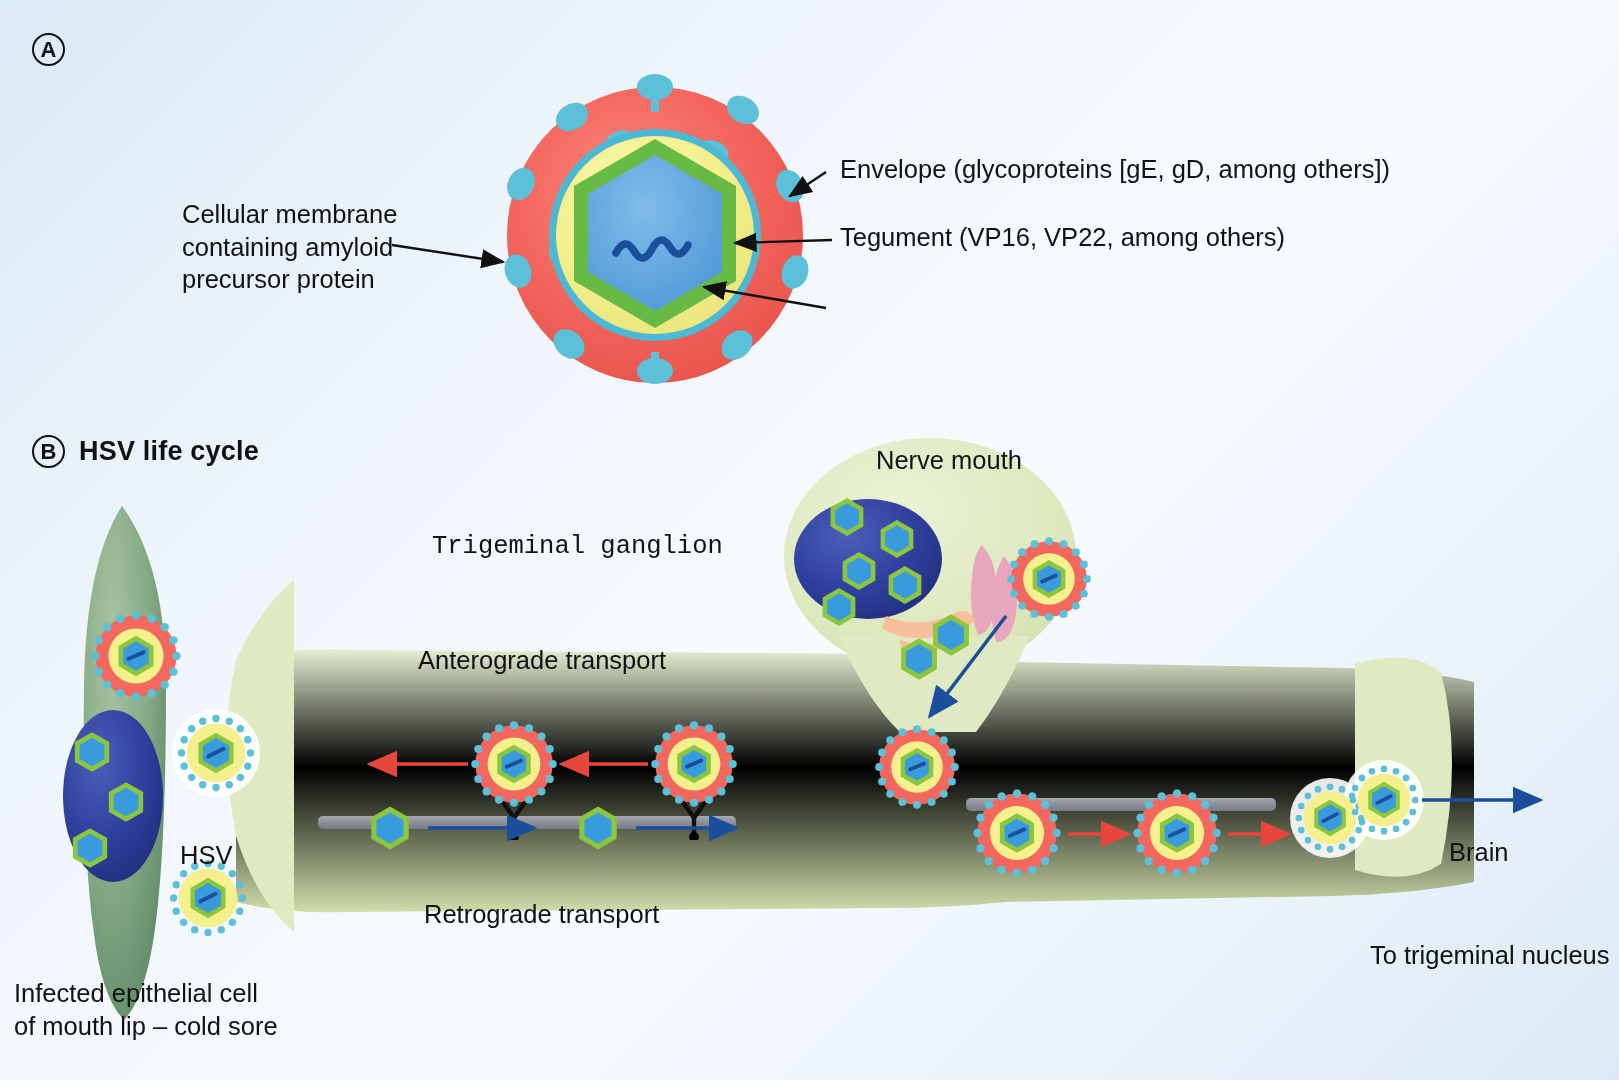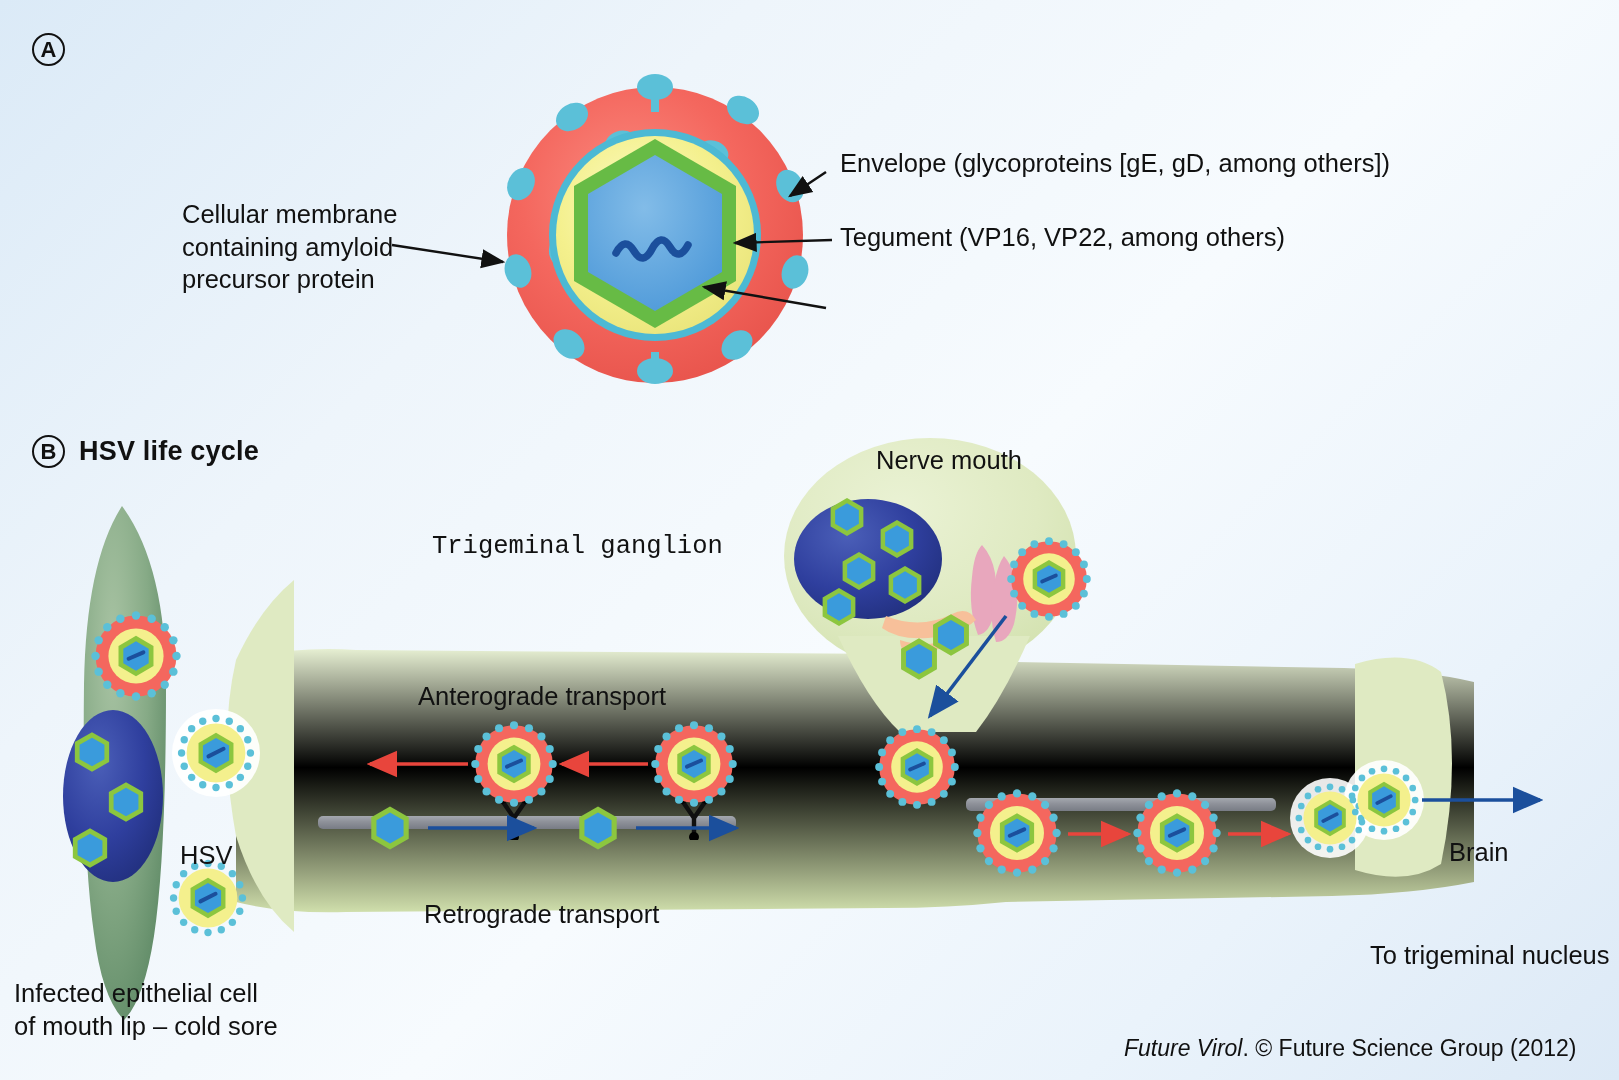--- a/index.html
+++ b/index.html
@@ -51,27 +51,27 @@
   .caption {
     position: absolute;
     font-size: 25.5px;
     color: #111111;
     line-height: 1.28;
     white-space: pre-line;
   }
   .caption.nowrap { white-space: nowrap; }
 
   #label-cellular-membrane { left: 182px; top: 198px; text-align: left; }
-  #label-envelope   { left: 840px; top: 147px; }
+  #label-envelope   { left: 840px; top: 153px; }
   #label-tegument   { left: 840px; top: 221px; }
   #label-capsid     { left: 840px; top: 294px; }
 
   #label-trigeminal-ganglion { left: 432px; top: 531px; font-family: Liberation Mono, monospace; }
   #label-nerve-cell          { left: 876px; top: 444px; }
-  #label-anterograde         { left: 418px; top: 680px; }
+  #label-anterograde         { left: 418px; top: 644px; }
   #label-retrograde          { left: 424px; top: 898px; }
   #label-hsv                 { left: 180px; top: 839px; }
   #label-brain               { left: 1449px; top: 836px; }
   #label-to-trigeminal       { left: 1322px; top: 939px; margin-left: 48px; }
   #label-infected-epithelial { left: 14px; top: 977px; }
 
   #credit {
     position: absolute;
     left: 1124px;
     top: 1035px;
@@ -339,17 +339,14 @@
   <div class="caption nowrap" id="label-trigeminal-ganglion">Trigeminal ganglion</div>
   <div class="caption nowrap" id="label-nerve-cell">Nerve mouth</div>
   <div class="caption nowrap" id="label-anterograde">Anterograde transport</div>
   <div class="caption nowrap" id="label-retrograde">Retrograde transport</div>
   <div class="caption nowrap" id="label-hsv">HSV</div>
   <div class="caption nowrap" id="label-brain">Brain</div>
   <div class="caption nowrap" id="label-to-trigeminal">To trigeminal nucleus</div>
   <div class="caption" id="label-infected-epithelial">Infected epithelial cell
 of mouth lip – cold sore</div>
 
-  <div id="credit">
-    <span class="journal">Future Virol</span><span>. © Future Science Group (2012)</span>
-  </div>
 
 </div>
 
 </body></html>

